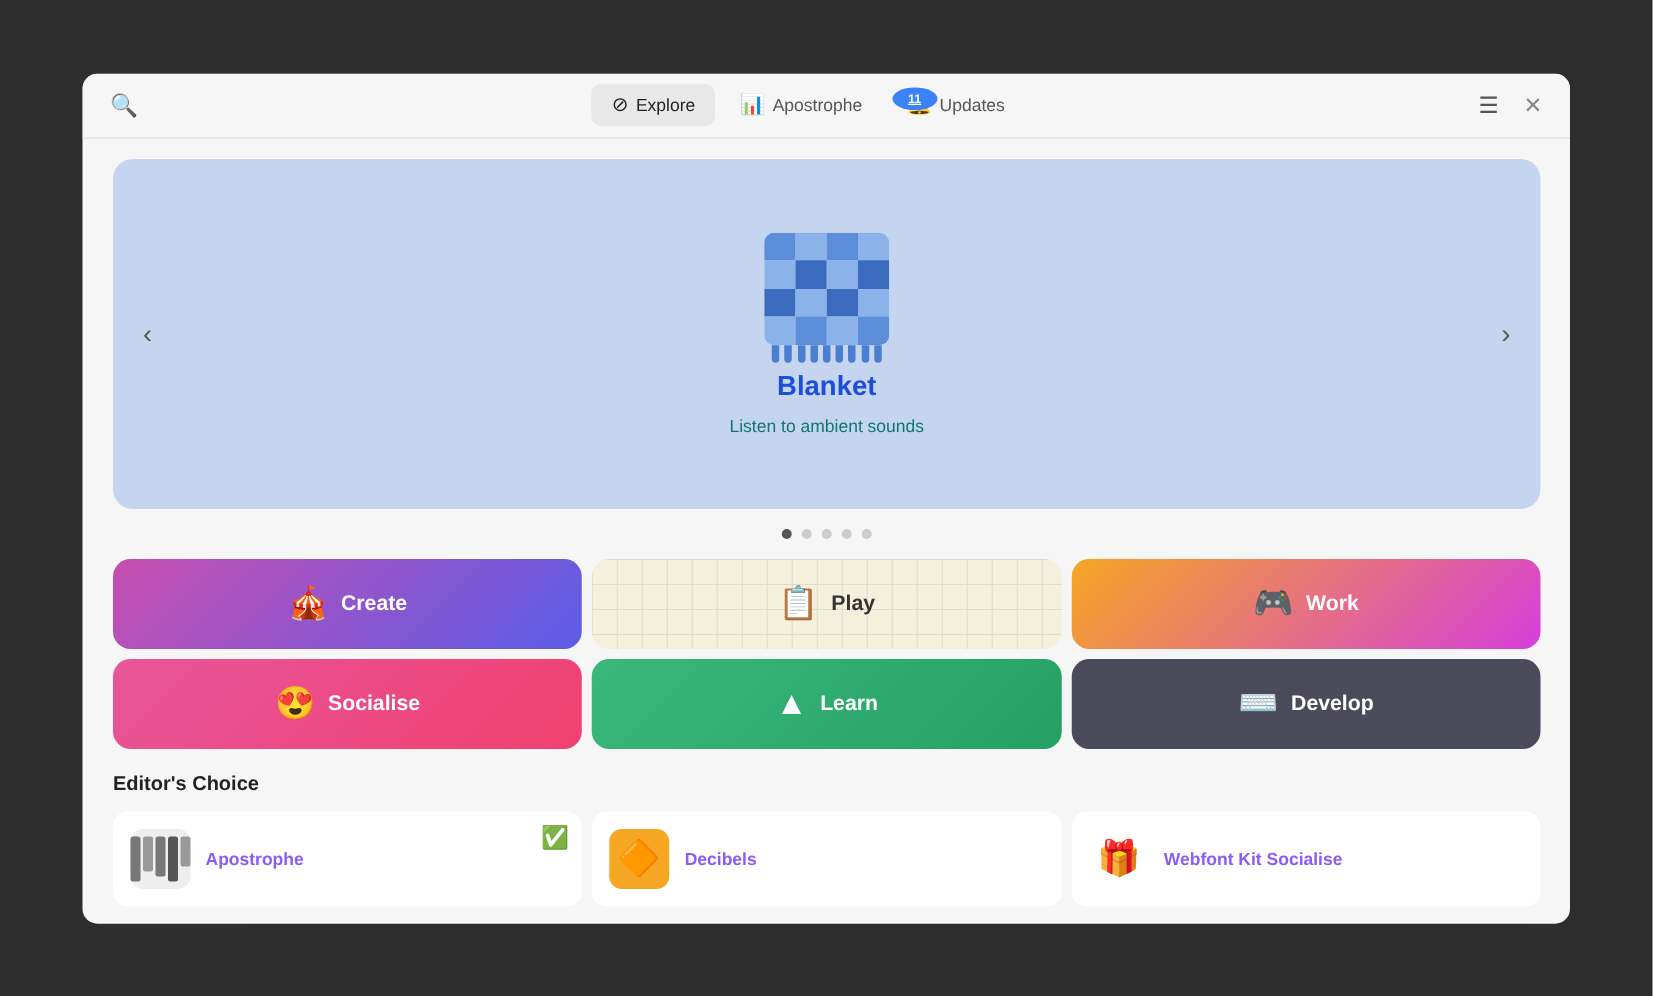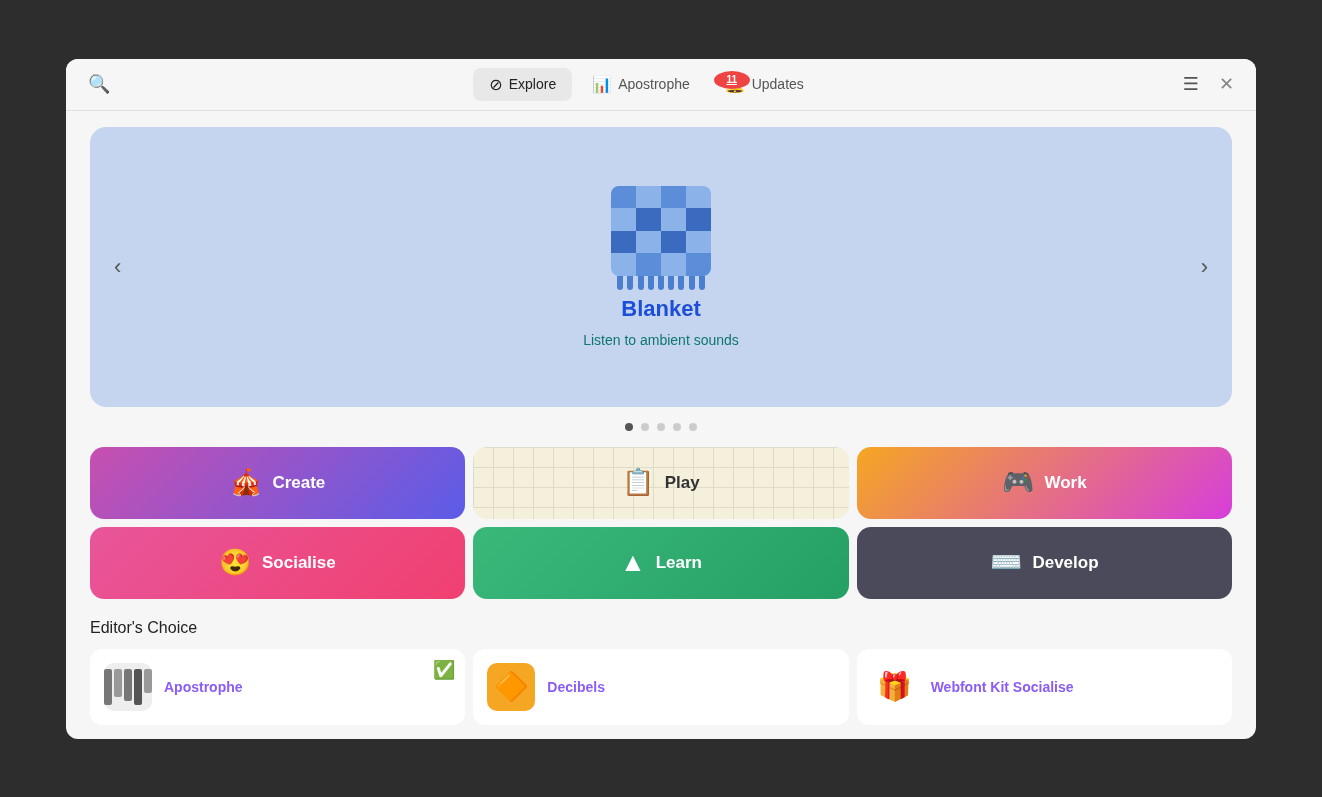--- a/index.html
+++ b/index.html
@@ -221,21 +221,21 @@
       background: #4a4a5a;
     }
     .cat-icon {
       font-size: 26px;
     }
     .editors-choice-section {
       margin-top: 4px;
     }
     .section-title {
       font-size: 16px;
-      font-weight: 400;
+      font-weight: 700;
       color: #222;
       margin-bottom: 12px;
     }
     .editors-cards {
       display: grid;
       grid-template-columns: 1fr 1fr 1fr;
       gap: 8px;
     }
     .editor-card {
       background: white;
@@ -275,21 +275,21 @@
       height: 36px;
       display: flex;
       gap: 2px;
     }
     .apos-line {
       flex: 1;
       background: #888;
       border-radius: 2px;
     }
     .updates-badge {
-      background: #ef4444;
+      background: #3b82f6;
       color: white;
       font-size: 10px;
       font-weight: 700;
       border-radius: 50%;
       width: 36px;
       height: 18px;
       display: flex;
       align-items: center;
       justify-content: center;
       position: absolute;

